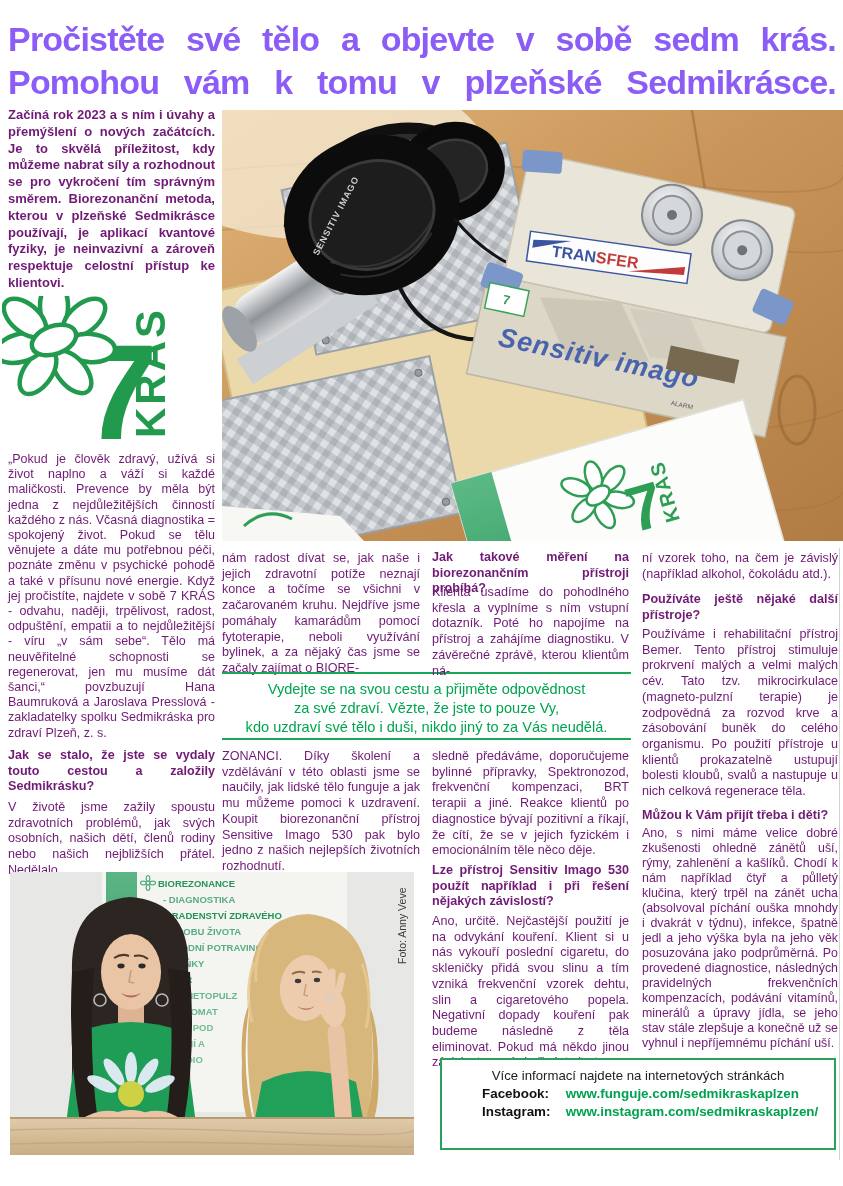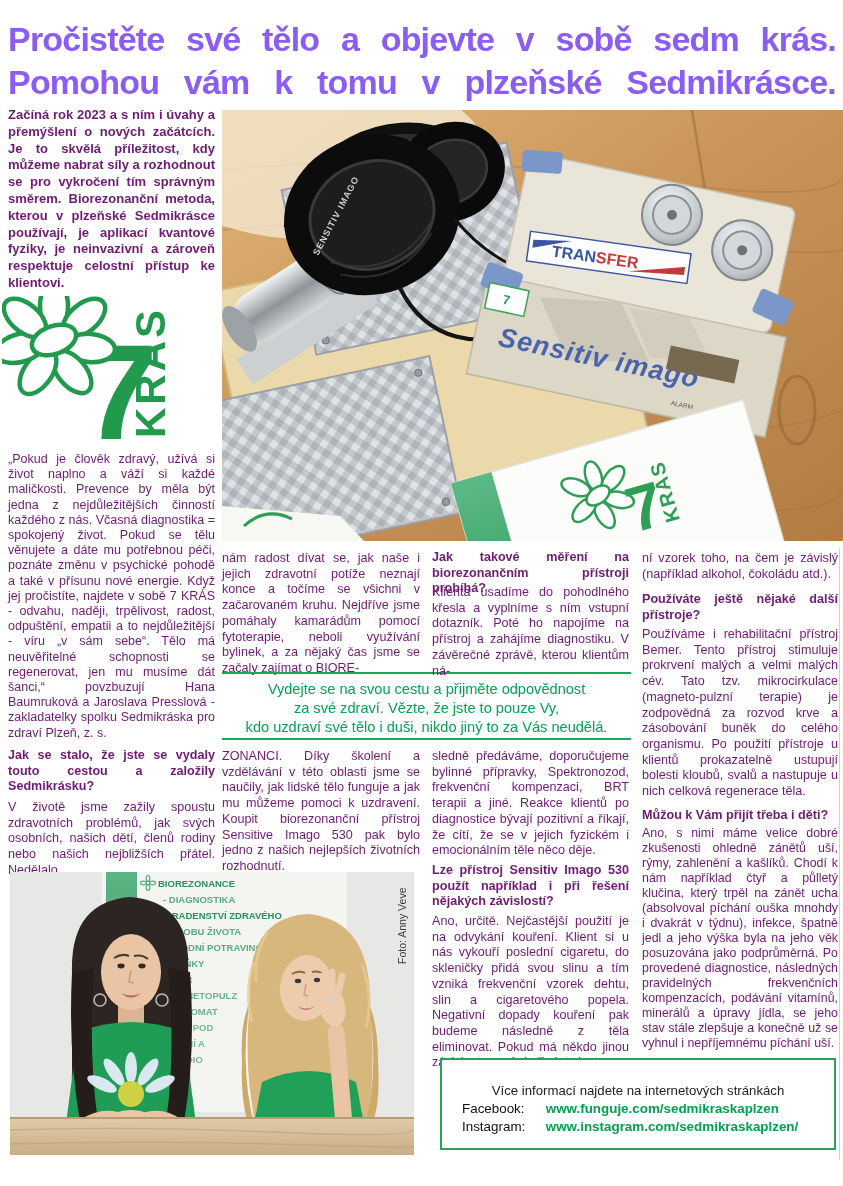--- a/index.html
+++ b/index.html
@@ -18,27 +18,27 @@
   .bold{font-weight:bold;}
   .quotepara{font-size:12.5px;line-height:15.2px;}
 
   
   .pq{left:222px;width:409px;text-align:center;color:#00a550;font-size:14.6px;line-height:19px;}
   .grule{left:222px;width:409px;height:2px;background:#1aa757;}
 
   
   .cbox{left:440px;top:1058px;width:392px;height:88px;border:2px solid #2aa15b;background:#fff;}
   .cbox .row{text-align:center;color:#222;}
-  .r1{margin-top:23px;font-size:13.2px;}
+  .r1{margin-top:8px;font-size:13.2px;}
   .r2{margin-top:2px;font-size:13.6px;}
   .r2 span{white-space:pre-wrap;}
   .glink{color:#00a14f;font-weight:bold;}
   .rr{margin-left:20px;margin-top:3px;font-size:13.4px;text-align:left;color:#111;}
   .rr:first-of-type{margin-top:6px;}
-  .blabel{font-weight:normal;display:inline-block;width:80px;}
+  .blabel{font-weight:bold;display:inline-block;width:80px;margin-left:20px;}
 
   .vrule{left:839px;top:548px;width:1px;height:612px;background:#cfd4cf;}
   svg text{font-family:"Liberation Sans","DejaVu Sans",sans-serif;}
 </style>
 </head>
 <body>
 
 <div id="page">
 
   <div class="abs headline">

